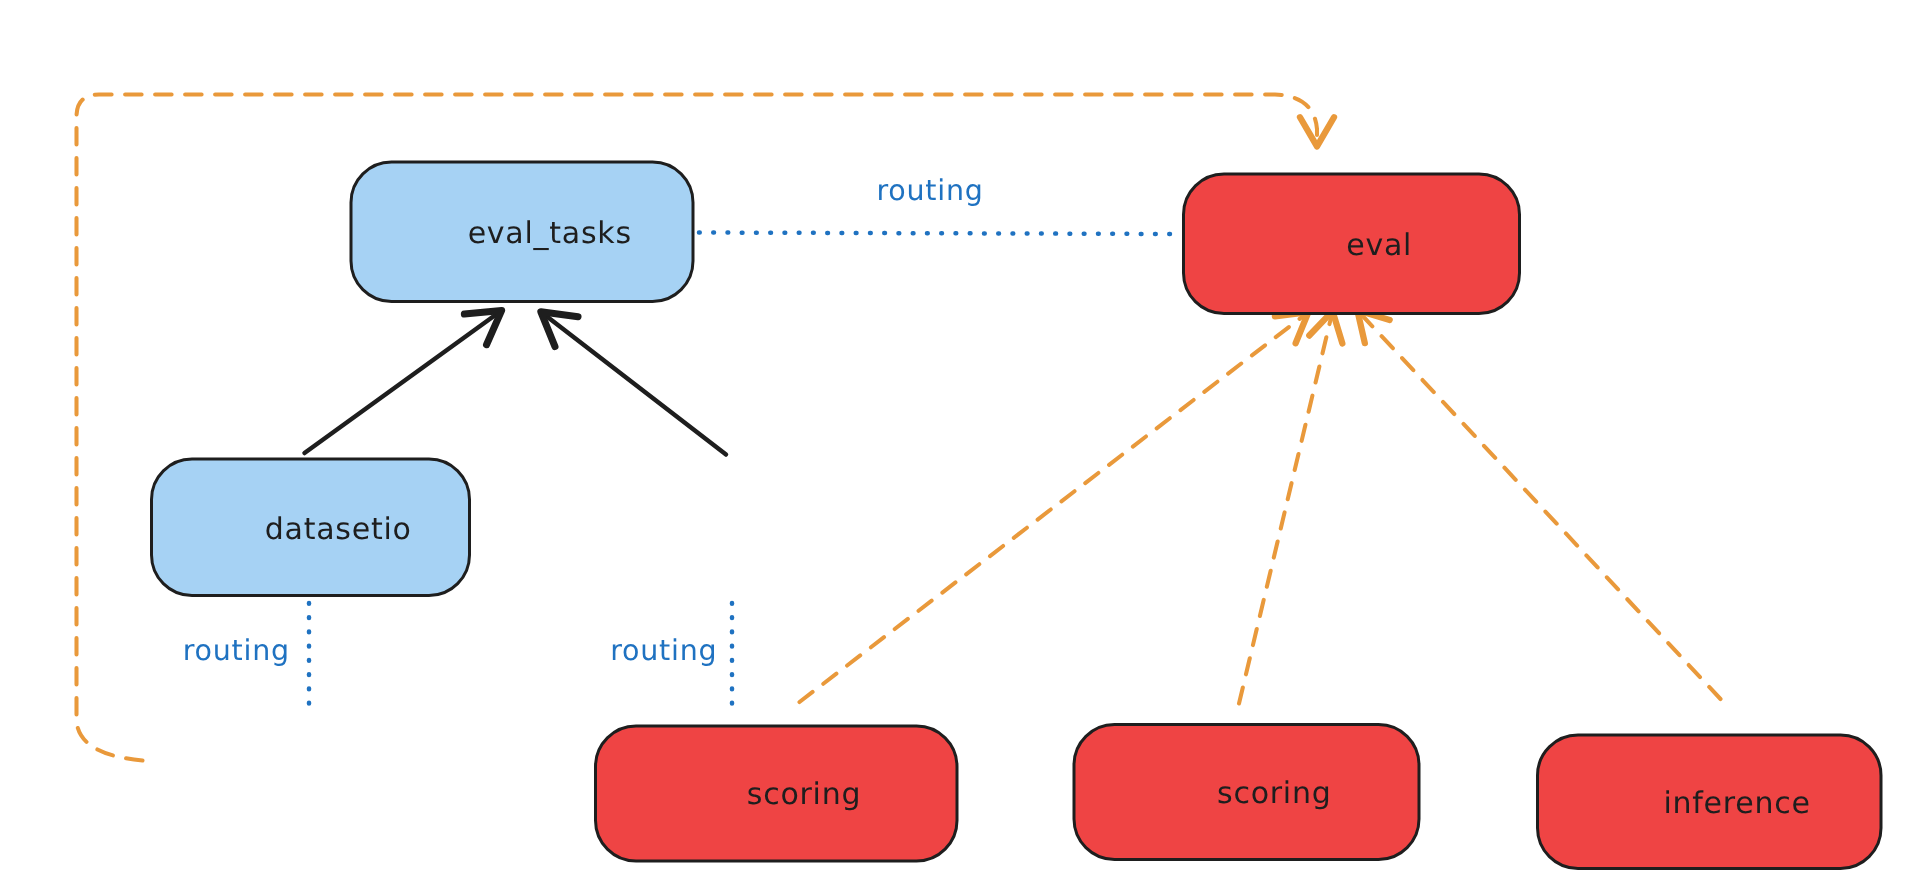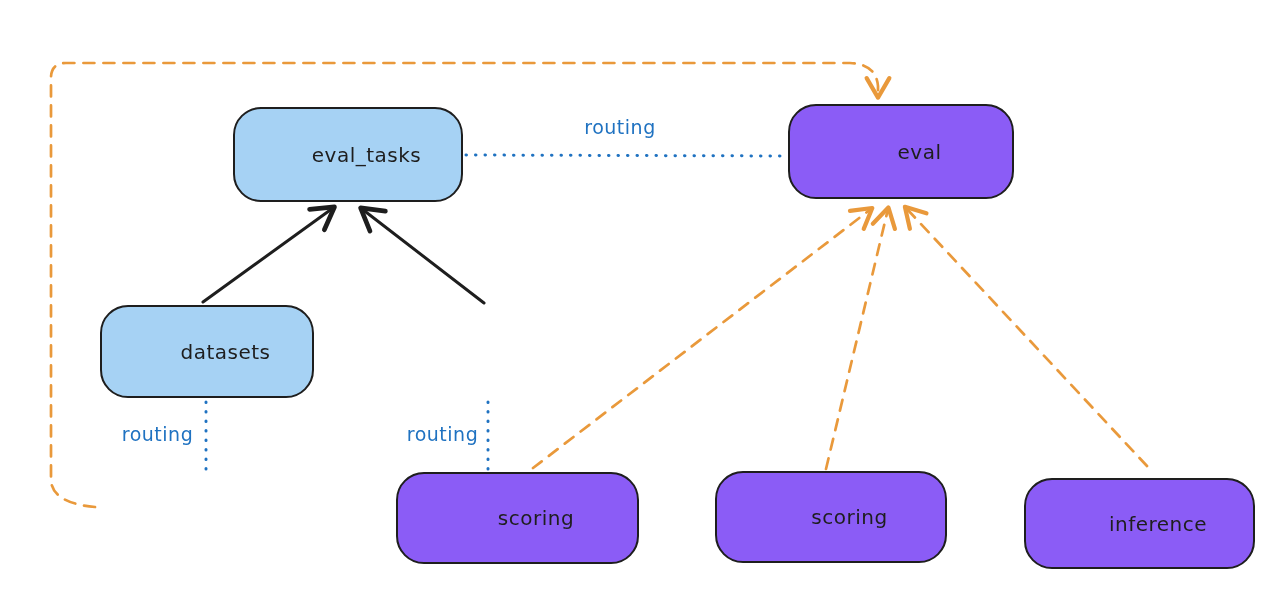--- a/index.html
+++ b/index.html
@@ -15,21 +15,21 @@
     position:absolute;
     border:2.6px solid #1e1e1e;
     border-radius:28px;
     display:flex;align-items:center;justify-content:center;
     box-sizing:border-box;
     font-size:20px;color:#1e1e1e;
     letter-spacing:0.5px;
     padding-left:37px;
   }
   .node.blue{background:#a6d2f4;}
-  .node.green{background:#8b5cf6;}
+  .node.green{background:#ef4444;margin-top:11px;}
   .edge-label{
     position:absolute;
     color:#1f72c1;
     font-size:19px;font-weight:normal;
     letter-spacing:0.5px;
     text-align:center;
   }
 </style>
 </head>
 <body>
@@ -61,21 +61,21 @@
 
   <div class="node blue" style="left:233px;top:107px;width:230px;height:95px">
     <span>eval_tasks</span>
   </div>
 
   <div class="node green" style="left:788px;top:104px;width:226px;height:95px">
     <span>eval</span>
   </div>
 
   <div class="node blue" style="left:100px;top:305px;width:214px;height:93px">
-    <span>datasets</span>
+    <span>datasetio</span>
   </div>
 
 
 
   <div class="node green" style="left:396px;top:472px;width:243px;height:92px">
     <span>scoring</span>
   </div>
 
   <div class="node green" style="left:715px;top:471px;width:232px;height:92px">
     <span>scoring</span>

